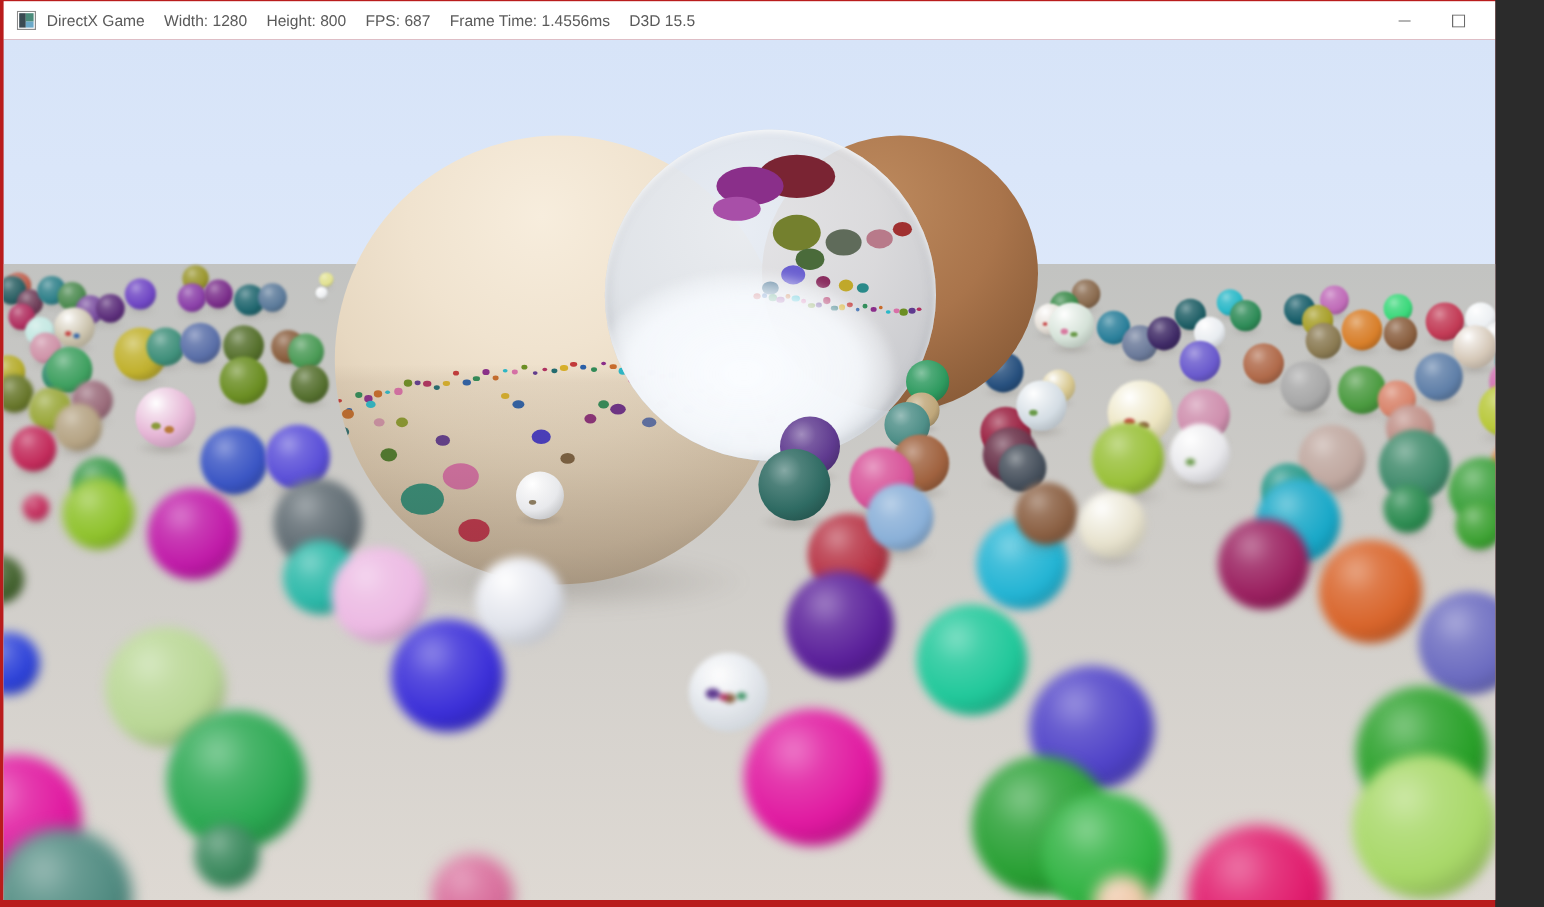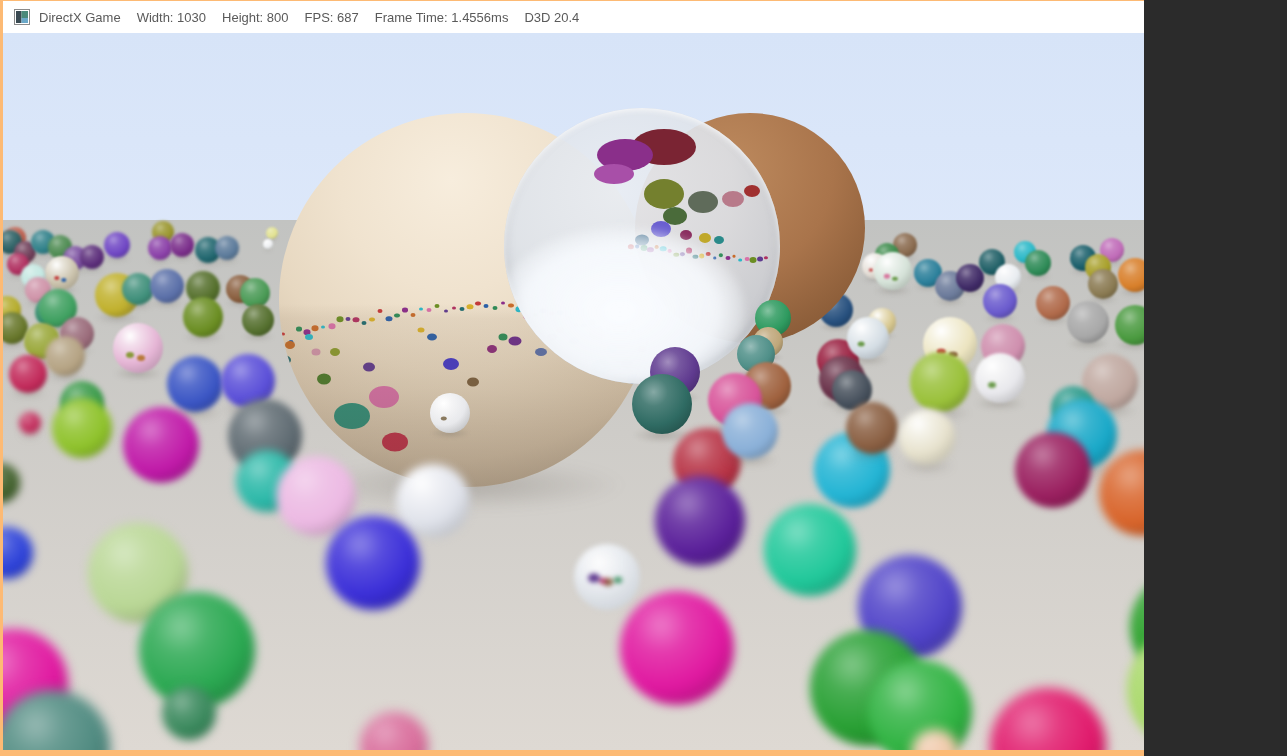--- a/index.html
+++ b/index.html
@@ -1,16 +1,16 @@
 <!DOCTYPE html>
 <html><head>
 <meta charset="utf-8">
 <style>
   html,body{margin:0;padding:0;background:#2b2b2b;}
-  #window{position:relative;width:1144px;height:756px;background:#fdba74;overflow:hidden;
+  #window{position:relative;width:1246px;height:756px;background:#b91c1c;overflow:hidden;
           font-family:"Liberation Sans",sans-serif;}
   #titlebar{position:absolute;left:3px;top:1px;width:1280px;height:32px;background:#ffffff;
             display:flex;align-items:center;}
   #app-icon{width:16px;height:16px;margin-left:11px;flex:0 0 auto;display:block;}
   #title-items{display:flex;gap:16px;margin-left:9px;font-size:13px;color:#5a5a5a;white-space:nowrap;}
   #controls{position:absolute;right:0;top:0;height:32px;display:flex;}
   .ctl{width:45px;height:32px;display:flex;align-items:center;justify-content:center;
        background:transparent;border:none;padding:0;cursor:default;}
   #scene{position:absolute;left:3px;top:33px;width:1280px;height:717px;overflow:hidden;
          background:linear-gradient(180deg,#d7e4f8 0%,#e0eafb 45%,#eef3fc 100%);}
@@ -27,25 +27,25 @@
 <div id="window">
   <div id="titlebar">
     <svg id="app-icon" viewBox="0 0 16 16">
       <rect x="0.5" y="0.5" width="15" height="15" fill="#ffffff" stroke="#8a8a8a"></rect>
       <rect x="2" y="2" width="5.5" height="12" fill="#3a4a52"></rect>
       <rect x="7.5" y="2" width="6.5" height="7" fill="#4a8a7a"></rect>
       <rect x="7.5" y="9" width="6.5" height="5" fill="#6aa8c8"></rect>
     </svg>
     <div id="title-items">
         <span>DirectX Game</span>
-        <span>Width: 1030</span>
+        <span>Width: 1280</span>
         <span>Height: 800</span>
         <span>FPS: 687</span>
         <span>Frame Time: 1.4556ms</span>
-        <span>D3D 20.4</span>
+        <span>D3D 15.5</span>
       </div>
     <div id="controls">
       <button class="ctl">
         <svg width="11" height="11" viewBox="0 0 11 11">
             <line x1="0.5" y1="5.5" x2="10.5" y2="5.5" stroke="#6a6a6a" stroke-width="1"></line>
           </svg>
       </button>
       <button class="ctl">
         <svg width="11" height="11" viewBox="0 0 11 11">
             <rect x="0.5" y="0.5" width="10" height="10" fill="none" stroke="#6a6a6a" stroke-width="1"></rect>

